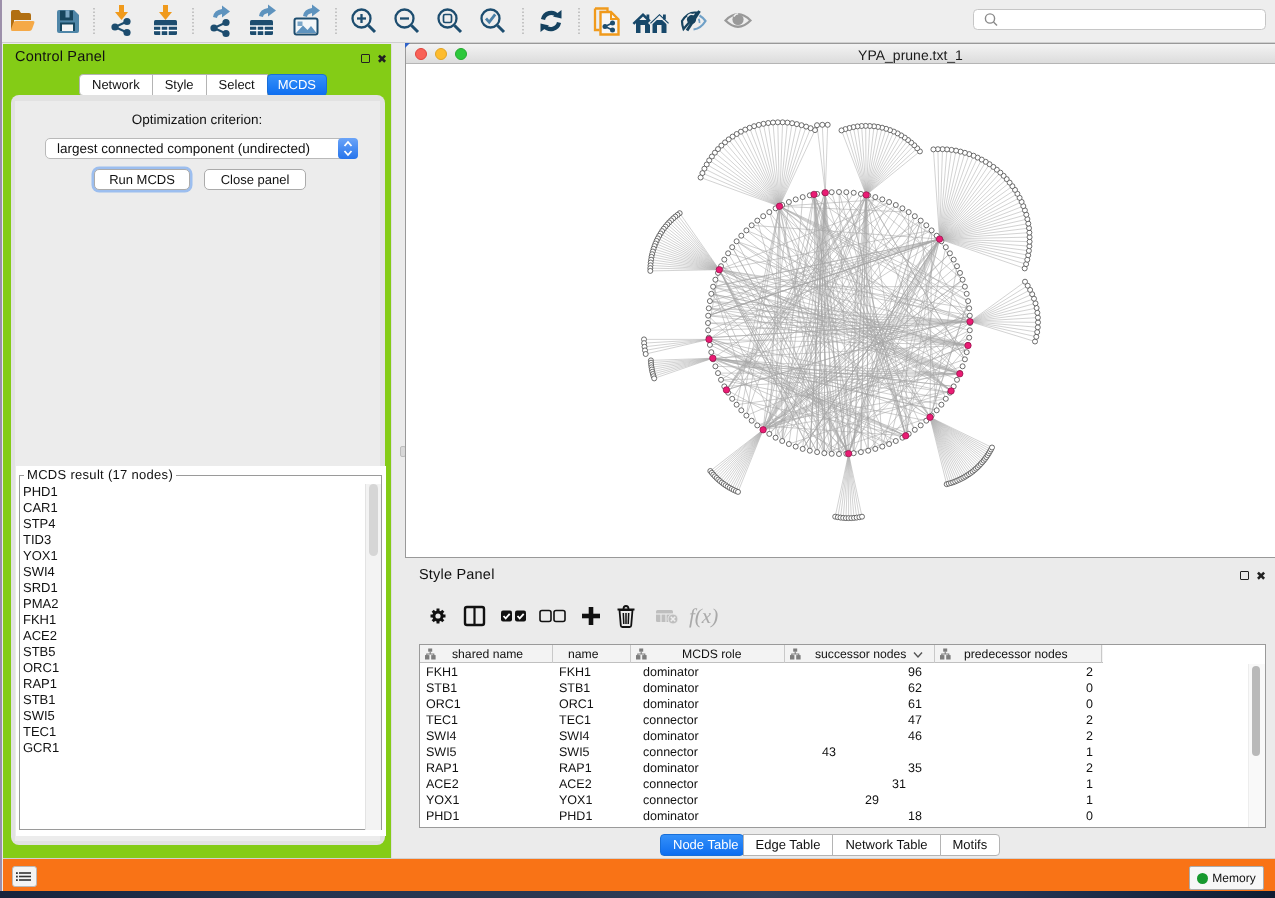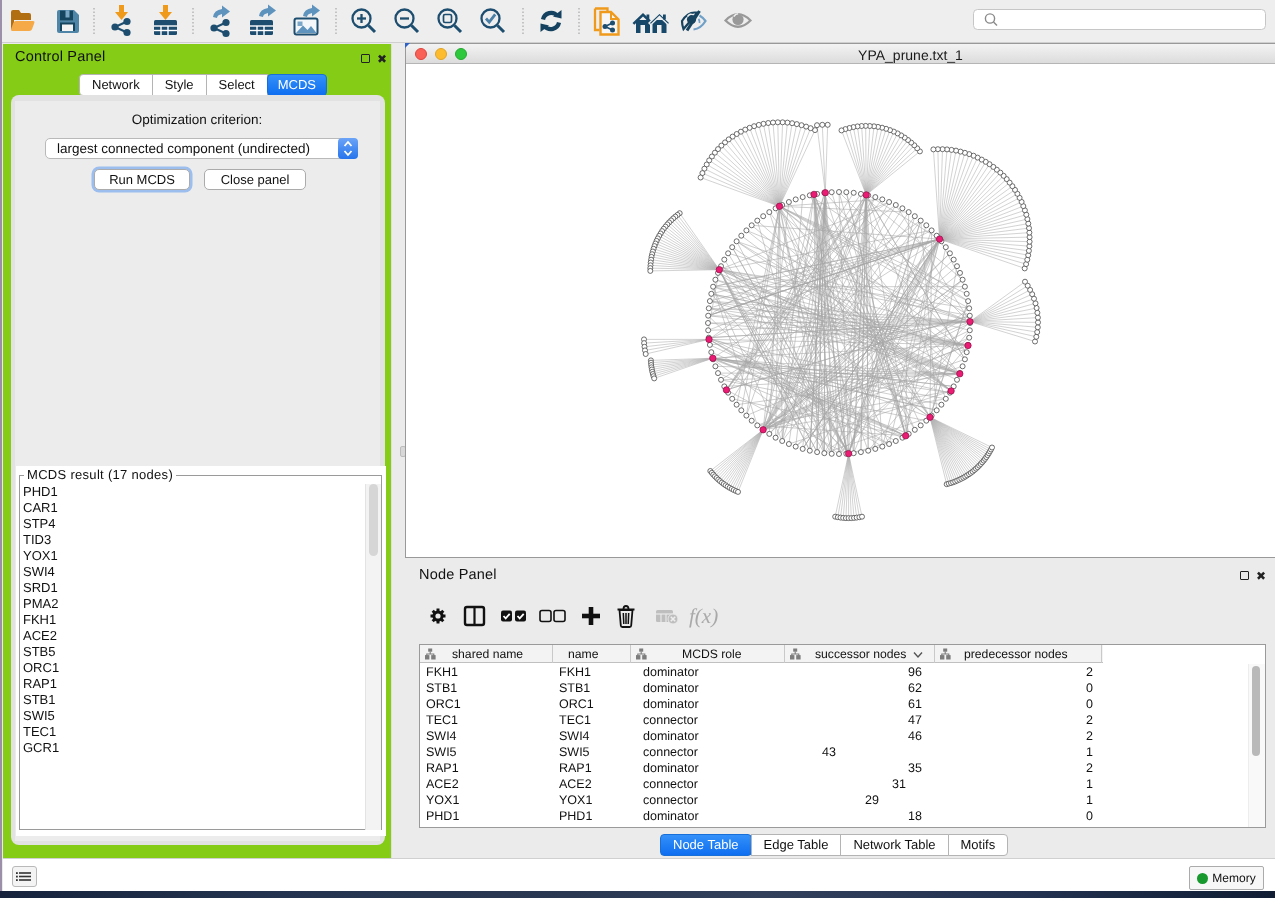--- a/index.html
+++ b/index.html
@@ -50,23 +50,23 @@
 #tp-title { position:absolute; left:14px; color:#111; }
 #tp-toolbar { position:absolute; left:0; top:36px; width:870px; height:42px; }
 #tbl { position:absolute; left:14px; top:86px; width:847px; height:184px; background:#fff; border:1px solid #9a9a9a; }
 #thead { position:absolute; left:0; top:0; width:683px; height:18px; background:#f3f3f3; border-bottom:1px solid #c0c0c0; }
 .th { position:absolute; top:0; height:18px; border-right:1px solid #c9c9c9; font-size:12.5px; color:#111; text-align:center; line-height:17px; }
 .trow { position:absolute; font-size:12.5px; color:#111; height:16px; line-height:16px; }
 #tbl-sb { position:absolute; left:828px; top:19px; width:17px; height:163px; background:#f9f9f9; border-left:1px solid #ededed; }
 #tbl-thumb { position:absolute; left:3px; top:2px; width:8px; height:90px; background:#b9b9b9; border-radius:4px; }
 
 #btabs { position:absolute; left:256px; top:276px; display:flex; }
-#btabs .tab.sel { padding-left:12px; padding-right:12px; }
-
-#status { position:absolute; left:1px; top:858px; width:1272px; height:33px; background:#ffffff; border-top:1px solid #d0d0d0; }
+#btabs .tab.sel { padding-left:12px; padding-right:4px; }
+
+#status { position:absolute; left:1px; top:858px; width:1272px; height:33px; background:#f97316; border-top:1px solid #d0d0d0; }
 #hambtn { position:absolute; left:9px; top:7px; width:25px; height:21px; background:#f4f4f4; border:1px solid #b9b9b9; border-radius:3px; }
 #membtn { position:absolute; right:11px; top:7px; width:75px; height:24px; background:#f7f7f7; border:1px solid #ababab; border-radius:2px; font-size:12px; text-align:center; line-height:22px; color:#111; }
 </style>
 </head>
 <body>
 <div id="deskB"></div>
 <div id="deskL"></div>
 <div id="app">
   <div id="toolbar">
   <svg width="1273" height="43" xmlns="http://www.w3.org/2000/svg" style="position:absolute;left:-2px;top:0">
@@ -1072,21 +1072,21 @@
 <circle cx="930.0" cy="417.2" r="3.2"></circle>
 <circle cx="905.7" cy="435.8" r="3.2"></circle>
 <circle cx="848.6" cy="453.6" r="3.2"></circle>
 <circle cx="763.1" cy="429.8" r="3.2"></circle>
 <circle cx="726.4" cy="389.9" r="3.2"></circle>
 <circle cx="712.8" cy="358.2" r="3.2"></circle>
 <circle cx="709.0" cy="339.4" r="3.2"></circle>
 </g>
 </svg>
   <div id="tp">
-    <div id="tp-title" style="top:9px; font-size:14.5px; letter-spacing:0.2px;">Node Panel</div>
+    <div id="tp-title" style="top:9px; font-size:14.5px; letter-spacing:0.2px;">Style Panel</div>
     <div class="float-btns" style="right:9px; top:11px;">✖</div>
       <div style="position:absolute; top:13px; right:26px; width:9px; height:9px; border:1.5px solid #222; border-radius:1px;"></div>
 
     <div id="tp-toolbar">
     <svg width="870" height="42" xmlns="http://www.w3.org/2000/svg">
 
       <g transform="translate(33,22)" fill="#111">
         <circle r="5.6"></circle>
         <g stroke="#111" stroke-width="3">
           <line x1="0" y1="-7.5" x2="0" y2="7.5"></line>

